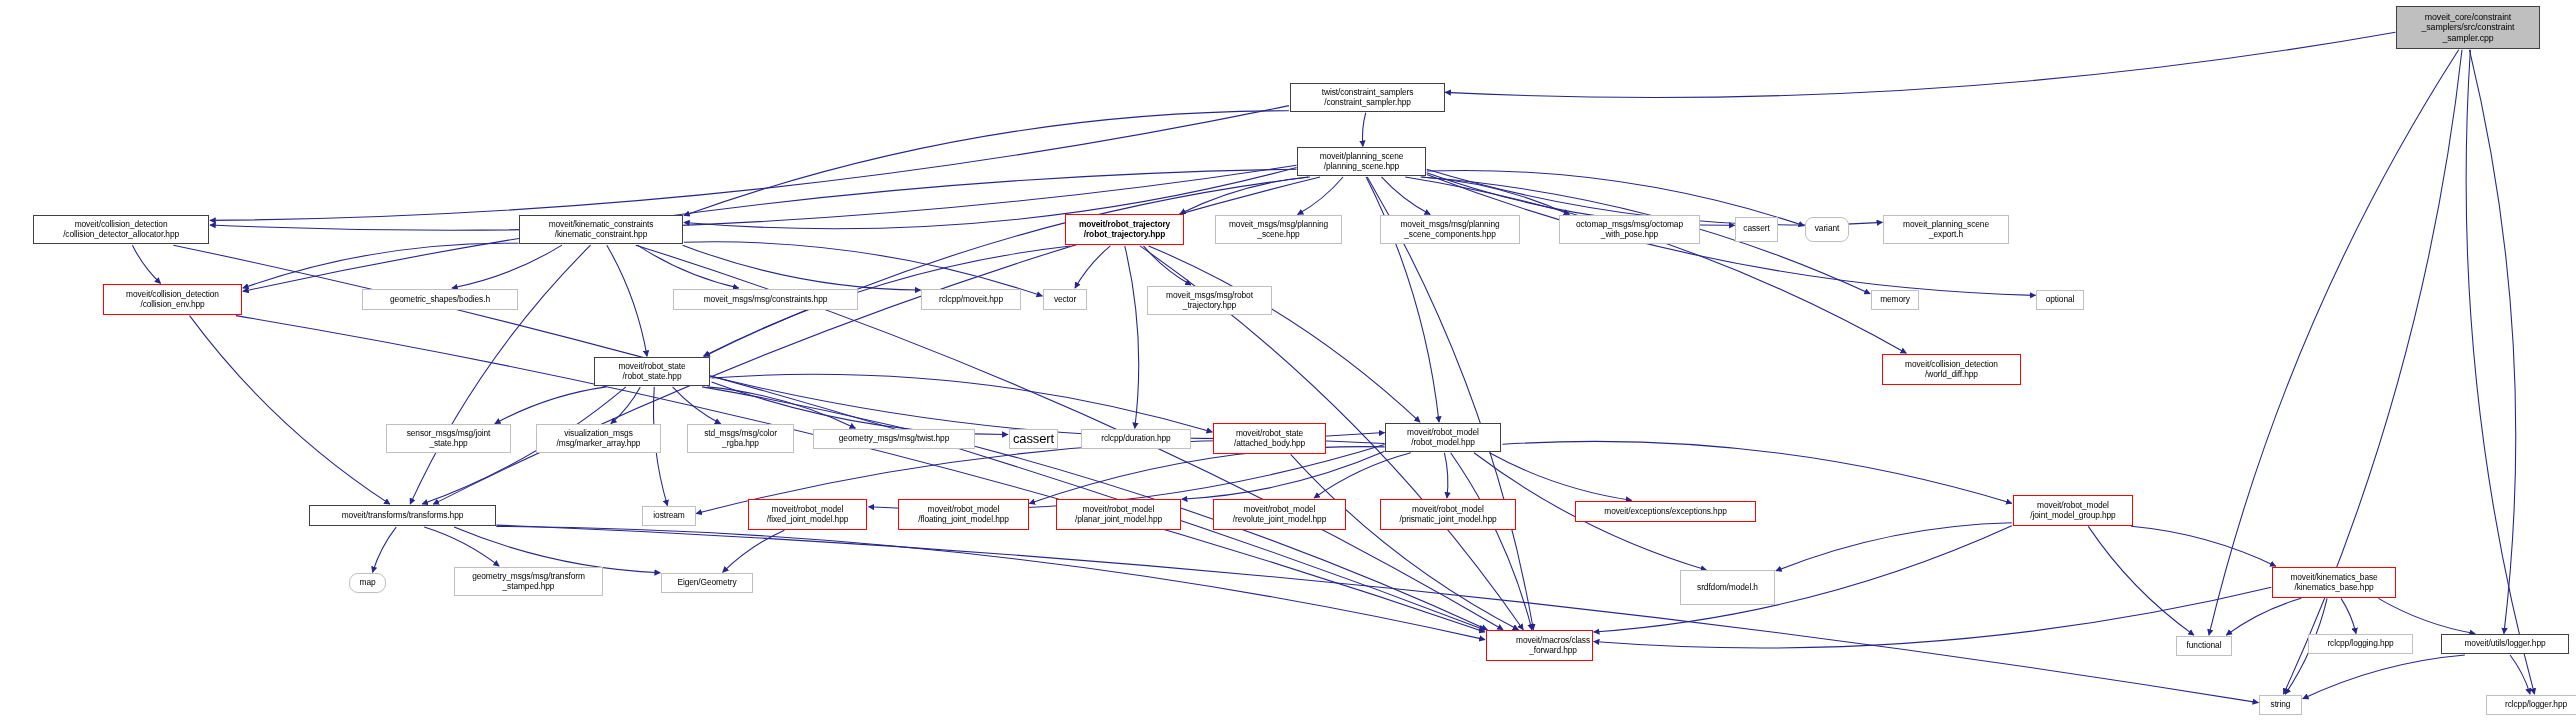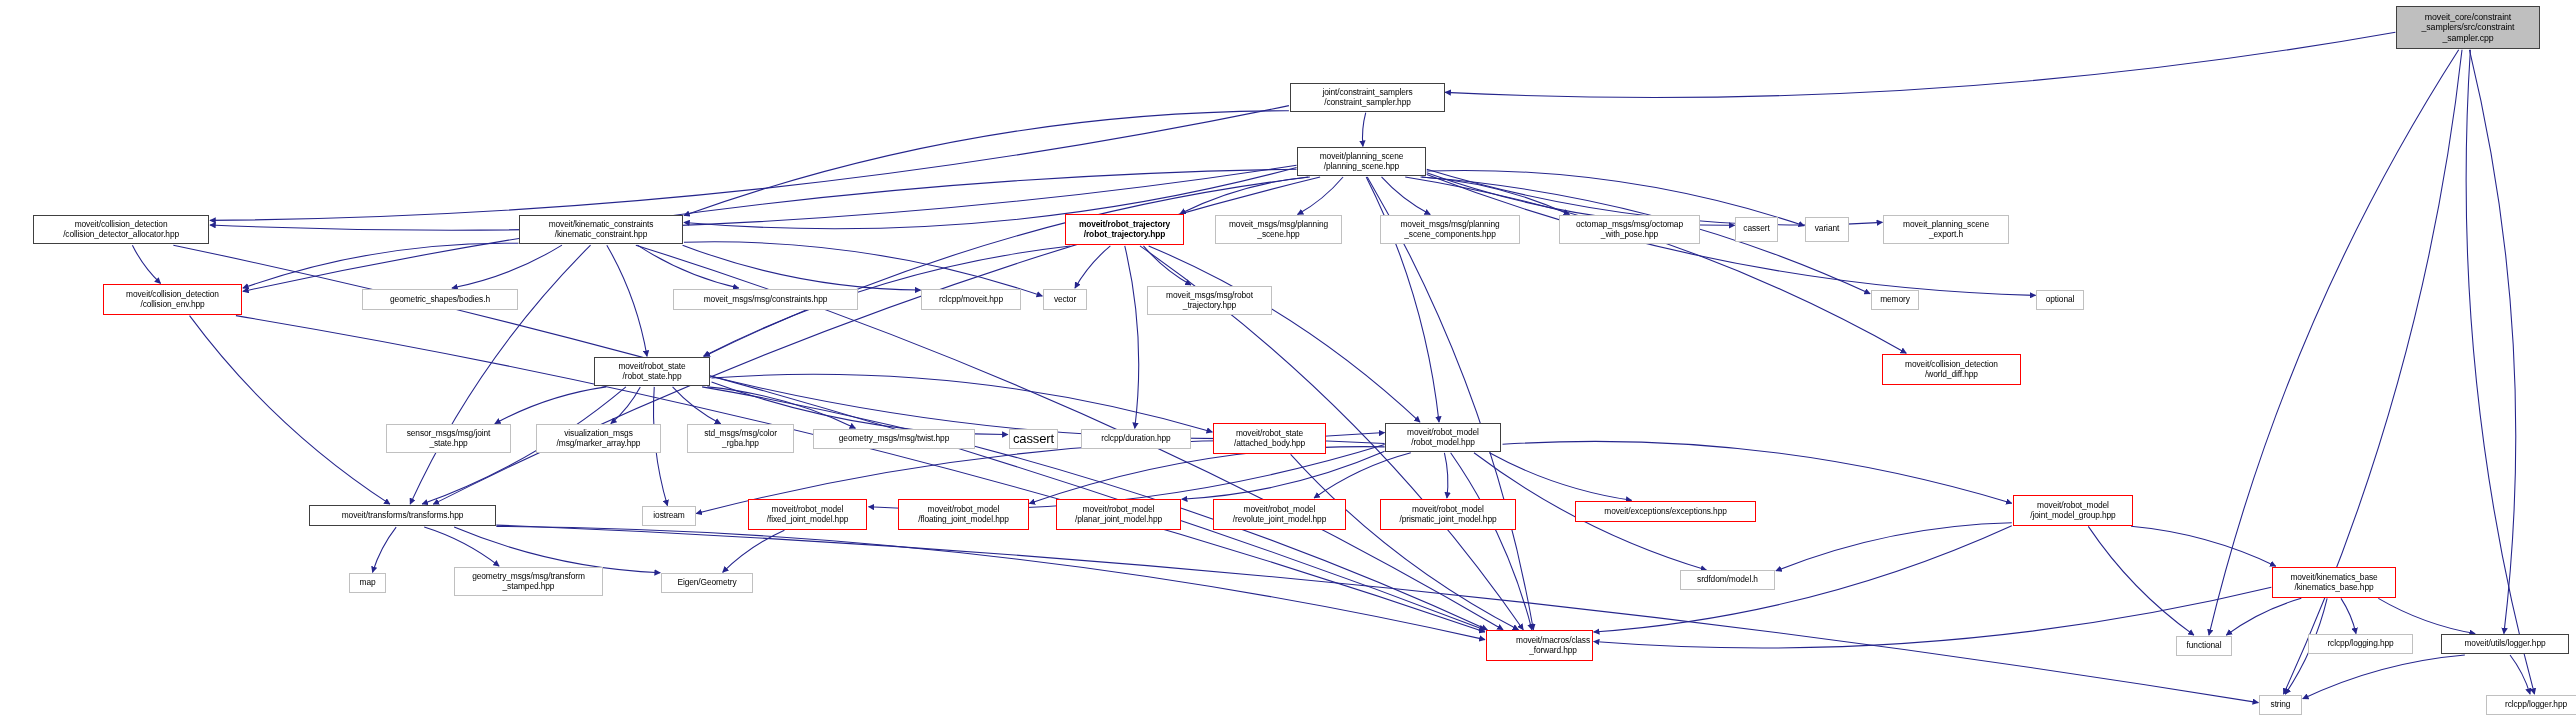--- a/index.html
+++ b/index.html
@@ -122,38 +122,38 @@
         <path d="M 514.7790697674419 688 Q 568.2934883720931 704.6936046511628 612.6279069767442 739" fill="none" stroke="#25258c" stroke-width="1.4" marker-end="url(#arrow)"></path>
         <path d="M 553.8409090909091 688 Q 683.0643238921882 741.9805995888534 823 747.5125628140704" fill="none" stroke="#25258c" stroke-width="1.4" marker-end="url(#arrow)"></path>
         <path d="M 609 687.0808080808081 Q 1262.4614693446133 691.4306546426033 1900 834.8720538720539" fill="none" stroke="#25258c" stroke-width="1.4" marker-end="url(#arrow)"></path>
         <path d="M 985.2 692 Q 939.9166666666666 712.24 904.5333333333333 747" fill="none" stroke="#25258c" stroke-width="1.4" marker-end="url(#arrow)"></path>
         <path d="M 609 685.3852425601305 Q 1766.513048738303 731.5847644451637 2910 917.0799021606197" fill="none" stroke="#25258c" stroke-width="1.4" marker-end="url(#arrow)"></path>
       </g>
   </svg>
 <div class="node n-root" style="left: 2366px; top: 6.1px; width: 144px; height: 43px; font-size: 8.8px;"><span>moveit_core/constraint
 _samplers/src/constraint
 _sampler.cpp</span></div>
-    <div class="node n-black" style="left: 1260px; top: 83px; width: 155px; height: 29px; font-size: 8.4px;"><span>joint/constraint_samplers
+    <div class="node n-black" style="left: 1260px; top: 83px; width: 155px; height: 29px; font-size: 8.4px;"><span>twist/constraint_samplers
 /constraint_sampler.hpp</span></div>
     <div class="node n-black" style="left: 1267px; top: 147px; width: 129px; height: 29px; font-size: 8.4px;"><span>moveit/planning_scene
 /planning_scene.hpp</span></div>
     <div class="node n-black" style="left: 3.1px; top: 215px; width: 176px; height: 29px; font-size: 8.4px;"><span>moveit/collision_detection
 /collision_detector_allocator.hpp</span></div>
     <div class="node n-black" style="left: 489px; top: 215px; width: 164px; height: 29px; font-size: 8.4px;"><span>moveit/kinematic_constraints
 /kinematic_constraint.hpp</span></div>
     <div class="node n-red" style="left: 1035px; top: 214px; width: 119px; height: 31px; font-size: 8.4px; font-weight: bold;"><span>moveit/robot_trajectory
 /robot_trajectory.hpp</span></div>
     <div class="node n-plain" style="left: 1185px; top: 215px; width: 127px; height: 29px; font-size: 8.4px;"><span>moveit_msgs/msg/planning
 _scene.hpp</span></div>
     <div class="node n-plain" style="left: 1350px; top: 215px; width: 140px; height: 29px; font-size: 8.4px;"><span>moveit_msgs/msg/planning
 _scene_components.hpp</span></div>
     <div class="node n-plain" style="left: 1529px; top: 215px; width: 141px; height: 29px; font-size: 8.4px;"><span>octomap_msgs/msg/octomap
 _with_pose.hpp</span></div>
     <div class="node n-plain" style="left: 1705px; top: 217px; width: 43px; height: 24.5px; font-size: 8.4px;"><span>cassert</span></div>
-    <div class="node n-plain" style="left: 1775px; top: 217px; width: 44px; height: 24.5px; font-size: 8.4px;"><span>variant</span></div>
+    <div class="node n-plain" style="left: 1775px; top: 217px; width: 44px; height: 24.5px; font-size: 8.4px; border-radius: 8px;"><span>variant</span></div>
     <div class="node n-plain" style="left: 1853px; top: 215px; width: 126px; height: 29px; font-size: 8.4px;"><span>moveit_planning_scene
 _export.h</span></div>
     <div class="node n-red" style="left: 73px; top: 284px; width: 139px; height: 31px; font-size: 8.4px;"><span>moveit/collision_detection
 /collision_env.hpp</span></div>
     <div class="node n-plain" style="left: 332px; top: 289px; width: 156px; height: 21.4px; font-size: 8.4px;"><span>geometric_shapes/bodies.h</span></div>
     <div class="node n-plain" style="left: 643px; top: 289px; width: 185px; height: 21.4px; font-size: 8.4px;"><span>moveit_msgs/msg/constraints.hpp</span></div>
     <div class="node n-plain" style="left: 891px; top: 289px; width: 100px; height: 21.4px; font-size: 8.4px;"><span>rclcpp/moveit.hpp</span></div>
     <div class="node n-plain" style="left: 1013px; top: 289px; width: 44px; height: 21.4px; font-size: 8.4px;"><span>vector</span></div>
     <div class="node n-plain" style="left: 1117px; top: 286px; width: 125px; height: 29px; font-size: 8.4px;"><span>moveit_msgs/msg/robot
 _trajectory.hpp</span></div>
@@ -184,25 +184,25 @@
 /floating_joint_model.hpp</span></div>
     <div class="node n-red" style="left: 1026px; top: 499px; width: 125px; height: 31px; font-size: 8.4px;"><span>moveit/robot_model
 /planar_joint_model.hpp</span></div>
     <div class="node n-red" style="left: 1183px; top: 499px; width: 133px; height: 31px; font-size: 8.4px;"><span>moveit/robot_model
 /revolute_joint_model.hpp</span></div>
     <div class="node n-red" style="left: 1350px; top: 499px; width: 136px; height: 31px; font-size: 8.4px;"><span>moveit/robot_model
 /prismatic_joint_model.hpp</span></div>
     <div class="node n-red" style="left: 1545px; top: 501px; width: 181px; height: 21.4px; font-size: 8.4px;"><span>moveit/exceptions/exceptions.hpp</span></div>
     <div class="node n-red" style="left: 1983px; top: 495px; width: 120px; height: 31px; font-size: 8.4px;"><span>moveit/robot_model
 /joint_model_group.hpp</span></div>
-    <div class="node n-plain" style="left: 319px; top: 573px; width: 37px; height: 20px; font-size: 8.4px;"><span>map</span></div>
+    <div class="node n-plain" style="left: 319px; top: 573px; width: 37px; height: 20px; font-size: 8.4px; border-radius: 9px;"><span>map</span></div>
     <div class="node n-plain" style="left: 424px; top: 567px; width: 149px; height: 29px; font-size: 8.4px;"><span>geometry_msgs/msg/transform
 _stamped.hpp</span></div>
     <div class="node n-plain" style="left: 631px; top: 573px; width: 92px; height: 20px; font-size: 8.4px;"><span>Eigen/Geometry</span></div>
-    <div class="node n-plain" style="left: 1650px; top: 570px; width: 95px; height: 20px; font-size: 8.4px;"><span>srdfdom/model.h</span></div>
+    <div class="node n-plain" style="left: 1650px; top: 570px; width: 95px; height: 35px; font-size: 8.4px;"><span>srdfdom/model.h</span></div>
     <div class="node n-red" style="left: 2242px; top: 567px; width: 124px; height: 31px; font-size: 8.4px;"><span>moveit/kinematics_base
 /kinematics_base.hpp</span></div>
     <div class="node n-red" style="left: 1456px; top: 630px; width: 107px; height: 31px; font-size: 8.4px; padding-left: 27px;"><span>moveit/macros/class
 _forward.hpp</span></div>
     <div class="node n-plain" style="left: 2146px; top: 636px; width: 56px; height: 20px; font-size: 8.4px;"><span>functional</span></div>
     <div class="node n-plain" style="left: 2278px; top: 634px; width: 105px; height: 20px; font-size: 8.4px;"><span>rclcpp/logging.hpp</span></div>
     <div class="node n-black" style="left: 2411px; top: 634px; width: 128px; height: 20px; font-size: 8.4px;"><span>moveit/utils/logger.hpp</span></div>
     <div class="node n-plain" style="left: 2229px; top: 695px; width: 43px; height: 20px; font-size: 8.4px;"><span>string</span></div>
     <div class="node n-plain" style="left: 2456px; top: 695px; width: 100px; height: 20px; font-size: 8.4px;"><span>rclcpp/logger.hpp</span></div>
   </div>

